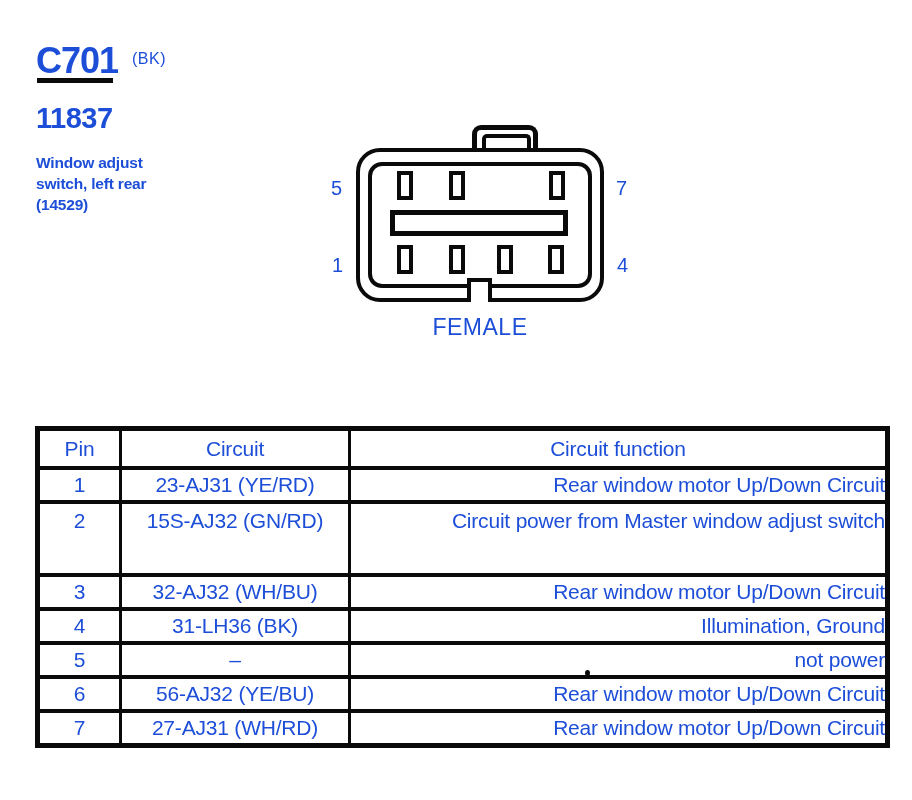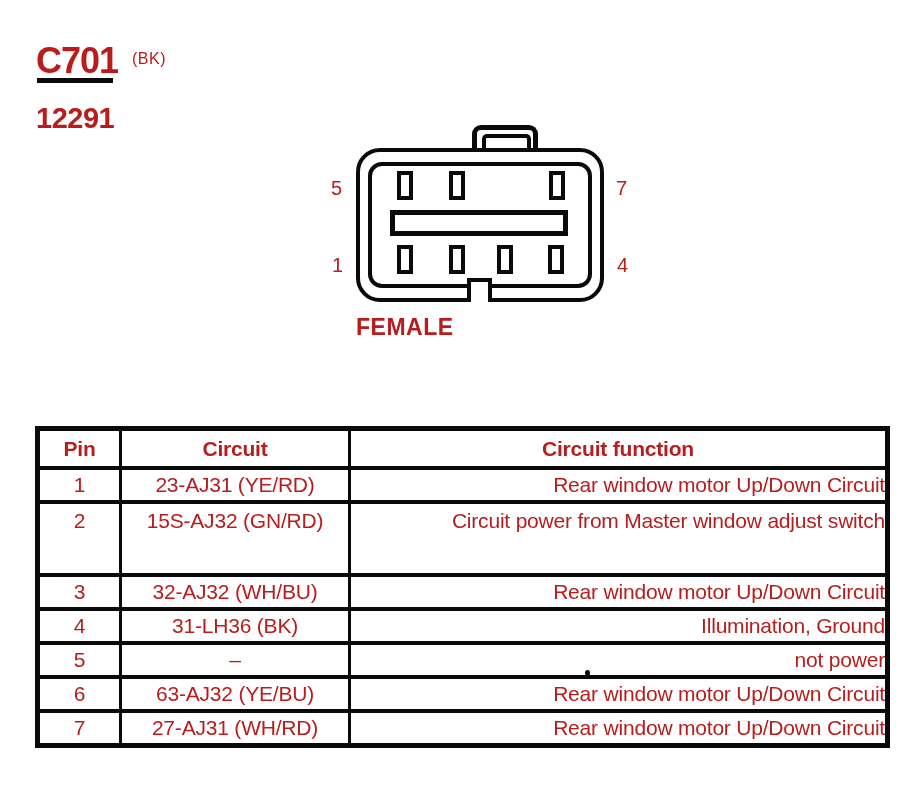--- a/index.html
+++ b/index.html
@@ -1,21 +1,21 @@
 <!DOCTYPE html>
 <html><head>
 <meta charset="utf-8">
 <style>
   html, body { margin: 0; padding: 0; }
   .page {
     position: relative;
     width: 912px;
     height: 800px;
     background: #ffffff;
-    color: #b91c1c;
+    color: #1d4ed8;
     font-family: "Liberation Sans", sans-serif;
     overflow: hidden;
   }
 
   
   .connector-id {
     position: absolute; left: 36px; top: 40px;
     font-size: 36px; font-weight: bold; letter-spacing: -1px;
   }
   .connector-id-rule {
@@ -64,60 +64,65 @@
   }
   .index-notch {
     left: 467px; top: 278px; width: 25px; height: 24px;
     border: 4px solid #0a0a0a; border-bottom: none; z-index: 3;
   }
   .pin-label {
     position: absolute; font-size: 20px; letter-spacing: 0;
   }
   .gender-label {
     position: absolute; left: 356px; top: 314px; width: 248px;
-    font-size: 23px; font-weight: bold; letter-spacing: 0.5px;
+    text-align: center; font-size: 23px; font-weight: normal; letter-spacing: 0.5px;
   }
 
   
   table.pinout {
     position: absolute; left: 35px; top: 426px; width: 850px;
     border-collapse: collapse; table-layout: fixed;
     border: 5px solid #0a0a0a;
     font-size: 21px; letter-spacing: -0.2px;
   }
   .pinout th, .pinout td {
     border-top: 4px solid #0a0a0a; border-bottom: 4px solid #0a0a0a;
     border-left: 3px solid #0a0a0a; border-right: 3px solid #0a0a0a;
     padding: 0; overflow: hidden; white-space: nowrap;
   }
   .col-pin { width: 83px; }
   .col-circuit { width: 229px; }
   .col-function { width: 538px; }
-  .pinout th { font-weight: bold; height: 35px; }
+  .pinout th { font-weight: normal; height: 35px; }
   .pinout td { vertical-align: middle; }
   .cell-pin, .cell-circuit { text-align: center; }
   .cell-function { text-align: right; padding-left: 14px; }
   tr.row-std { height: 34px; }
   tr.row-tall { height: 73px; }
   tr.row-tall td { vertical-align: top; padding-top: 5px; }
 
   .artifact-dot {
     position: absolute; left: 585px; top: 670px;
     width: 5px; height: 6px; background: #0a0a0a; border-radius: 50%;
   }
 </style>
 </head>
 <body>
 
 <div class="page">
 
   <div class="connector-id">C701</div>
   <div class="connector-id-rule"></div>
   <div class="color-code">(BK)</div>
-  <div class="component-number">12291</div>
+  <div class="component-number">11837</div>
+  <div class="description">
+    <div>Window adjust</div>
+    <div>switch, left rear</div>
+    <div>(14529)</div>
+  </div>
 
   <div class="shape latch-outer"></div>
   <div class="shape latch-inner"></div>
   <div class="shape outer-shell"></div>
   <div class="shape inner-shell"></div>
 
   <div class="shape pin-slot" style="left:397px; top:171px;"></div>
   <div class="shape pin-slot" style="left:449px; top:171px;"></div>
   <div class="shape pin-slot" style="left:549px; top:171px;"></div>
 
@@ -171,21 +176,21 @@
         <td class="cell-circuit">31-LH36 (BK)</td>
         <td class="cell-function">Illumination, Ground</td>
       </tr>
       <tr class="row-std">
         <td class="cell-pin">5</td>
         <td class="cell-circuit">–</td>
         <td class="cell-function">not power</td>
       </tr>
       <tr class="row-std">
         <td class="cell-pin">6</td>
-        <td class="cell-circuit">63-AJ32 (YE/BU)</td>
+        <td class="cell-circuit">56-AJ32 (YE/BU)</td>
         <td class="cell-function">Rear window motor Up/Down Circuit</td>
       </tr>
       <tr class="row-std">
         <td class="cell-pin">7</td>
         <td class="cell-circuit">27-AJ31 (WH/RD)</td>
         <td class="cell-function">Rear window motor Up/Down Circuit</td>
       </tr>
     </tbody>
   </table>
 

